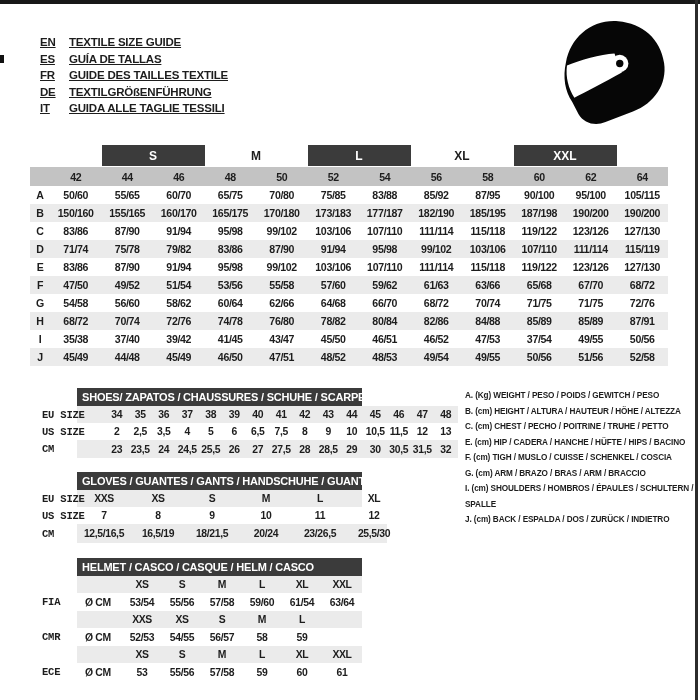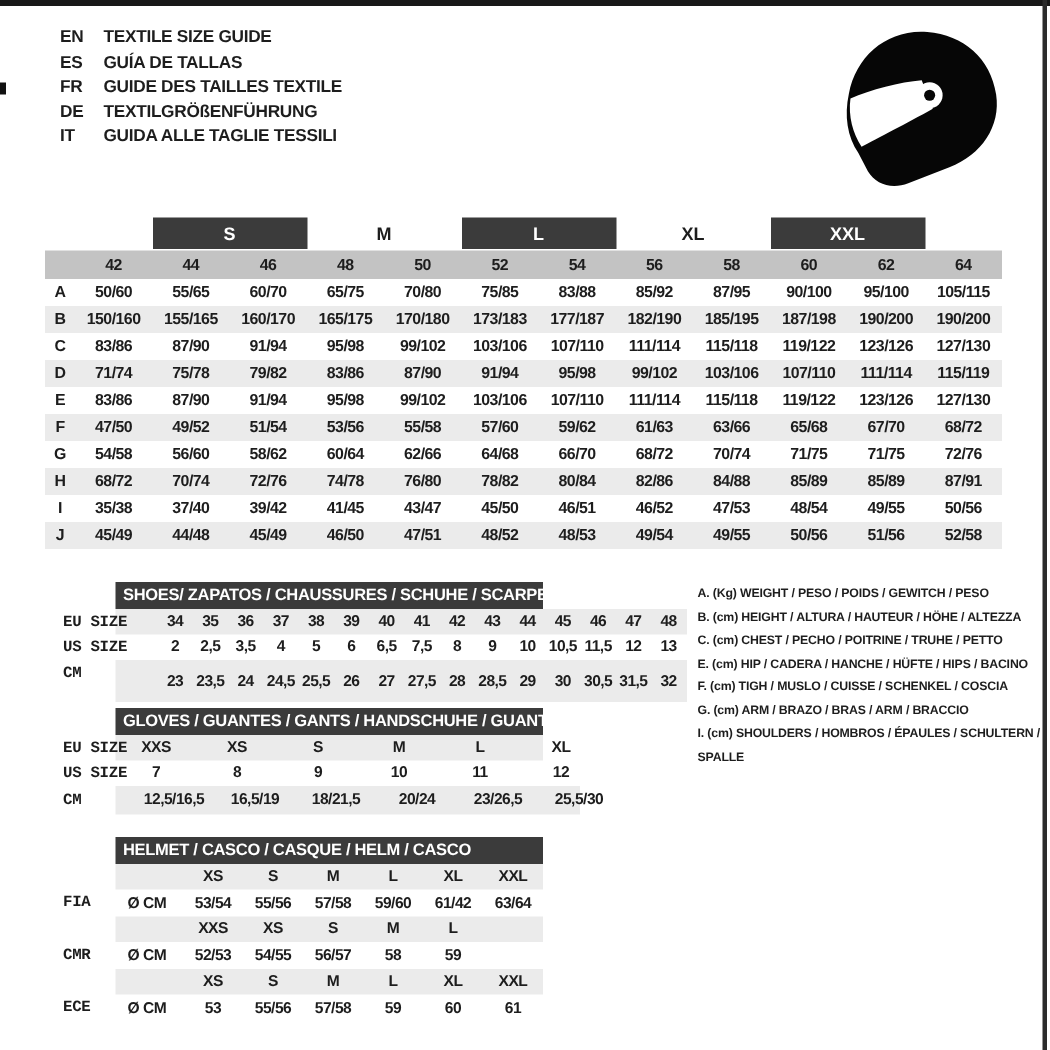--- a/index.html
+++ b/index.html
@@ -8,21 +8,21 @@
   *{box-sizing:border-box;margin:0;padding:0;}
   html,body{width:700px;height:700px;}
   body{background:#fff;font-family:"Liberation Sans",sans-serif;color:var(--ink);}
   .page{position:relative;width:700px;height:700px;overflow:hidden;background:#fff;}
 
   .frame-top{position:absolute;top:0;left:0;width:700px;height:4px;background:#181818;}
   .frame-right{position:absolute;top:0;right:2px;width:3px;height:700px;background:#2b2b2b;}
   .left-tick{position:absolute;left:0;top:55px;width:4px;height:8px;background:#111;}
 
   
-  .langs{position:absolute;top:17px;left:40px;list-style:none;}
+  .langs{position:absolute;top:34px;left:40px;list-style:none;text-decoration:underline;}
   .langs li{display:flex;height:16.5px;align-items:center;font-size:11.5px;font-weight:700;letter-spacing:-0.2px;}
   .langs .code{width:29px;}
 
   .helmet-logo{position:absolute;top:16px;left:556px;width:118px;height:114px;}
 
   
   .main-table{position:absolute;left:30px;top:145px;width:638px;}
   .grid{display:grid;grid-template-columns:20px repeat(12,1fr);}
   .group-row{height:21px;margin-bottom:1px;}
   .group{display:flex;align-items:center;justify-content:center;font-size:12px;font-weight:700;}
@@ -39,30 +39,30 @@
   .side .slabel{font-size:10.5px;font-weight:700;display:flex;align-items:center;letter-spacing:-0.2px;}
   .tbody{margin-left:35px;}
   .bar{width:285px;height:18px;background:var(--dark);color:#fff;font-size:11px;font-weight:700;
     display:flex;align-items:center;padding-left:5px;letter-spacing:-0.2px;white-space:nowrap;}
   .cellrow div{display:flex;align-items:center;justify-content:center;
     font-size:10.4px;font-weight:700;letter-spacing:-0.35px;white-space:nowrap;}
 
   
   .shoes-sec{top:388px;}
   .srow{display:grid;grid-template-columns:repeat(15,23.5px);height:17px;padding-left:28px;}
-  .srow.cm{height:28px;}
+  .srow.cm{height:18px;}
   .srow.band{background:var(--stripe);}
   .shoes-side{padding-top:18px;}
   .shoes-side .slabel{height:17px;}
   .shoes-side .slabel:last-child{height:18px;}
 
   
   .gloves-sec{top:472px;}
   .grow{display:grid;grid-template-columns:repeat(6,54px);height:17px;}
-  .grow.cm{height:19px;padding-left:12px;}
+  .grow.cm{height:19px;}
   .grow.band-eu{background:linear-gradient(to right,var(--stripe) 285px,transparent 285px);}
   .grow.band-cm{background:linear-gradient(to right,var(--stripe) 310px,transparent 310px);}
   .gloves-side{padding-top:18px;}
   .gloves-side .slabel{height:17px;}
   .gloves-side .slabel:last-child{height:19px;}
 
   
   .helmet-sec{top:558px;}
   .hrow{display:grid;grid-template-columns:45px repeat(6,40px);height:17px;}
   .hrow.vals{height:18px;}
@@ -260,21 +260,21 @@
           <div>I</div>
           <div>35/38</div>
           <div>37/40</div>
           <div>39/42</div>
           <div>41/45</div>
           <div>43/47</div>
           <div>45/50</div>
           <div>46/51</div>
           <div>46/52</div>
           <div>47/53</div>
-          <div>48/54</div>
+          <div>37/54</div>
           <div>49/55</div>
           <div>50/56</div>
         </div>
         <div class="grid trow">
           <div>J</div>
           <div>45/49</div>
           <div>44/48</div>
           <div>45/49</div>
           <div>46/50</div>
           <div>47/51</div>
@@ -403,21 +403,21 @@
             <div>L</div>
             <div>XL</div>
             <div>XXL</div>
           </div>
           <div class="hrow cellrow vals">
             <div class="unit">Ø CM</div>
             <div>53/54</div>
             <div>55/56</div>
             <div>57/58</div>
             <div>59/60</div>
-            <div>61/42</div>
+            <div>61/54</div>
             <div>63/64</div>
           </div>
           <div class="hrow cellrow sizes">
             <div></div>
             <div>XXS</div>
             <div>XS</div>
             <div>S</div>
             <div>M</div>
             <div>L</div>
             <div></div>
@@ -454,14 +454,15 @@
   </section>
 
   <aside class="legend" id="legend">
       <div class="legend-item">A. (Kg) WEIGHT / PESO / POIDS / GEWITCH / PESO</div>
       <div class="legend-item">B. (cm) HEIGHT / ALTURA / HAUTEUR / HÖHE / ALTEZZA</div>
       <div class="legend-item">C. (cm) CHEST / PECHO / POITRINE / TRUHE / PETTO</div>
       <div class="legend-item">E. (cm) HIP / CADERA / HANCHE / HÜFTE / HIPS / BACINO</div>
       <div class="legend-item">F. (cm) TIGH / MUSLO / CUISSE / SCHENKEL / COSCIA</div>
       <div class="legend-item">G. (cm) ARM / BRAZO / BRAS / ARM / BRACCIO</div>
       <div class="legend-item">I. (cm) SHOULDERS / HOMBROS / ÉPAULES / SCHULTERN / SPALLE</div>
+      <div class="legend-item">J. (cm) BACK / ESPALDA / DOS / ZURÜCK / INDIETRO</div>
     </aside>
 </div>
 
 </body></html>

